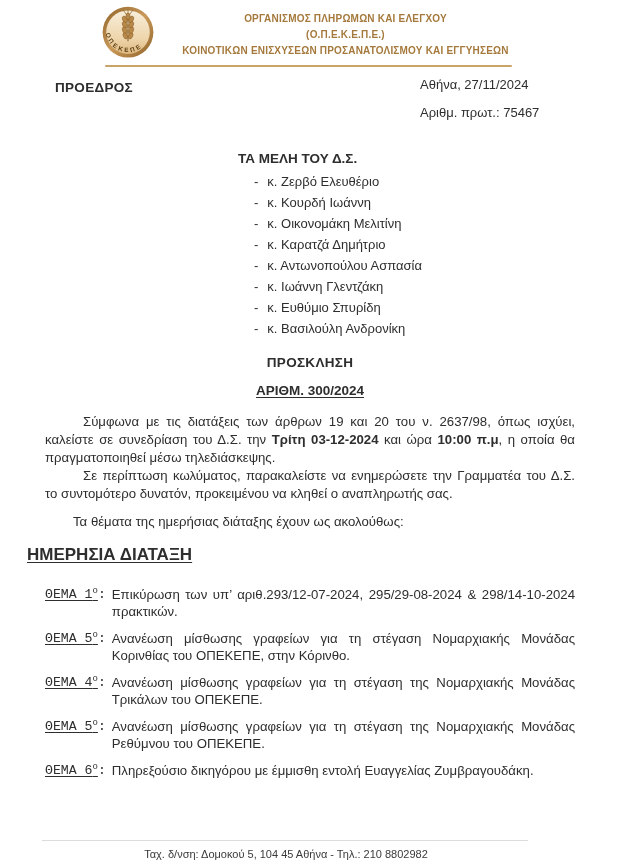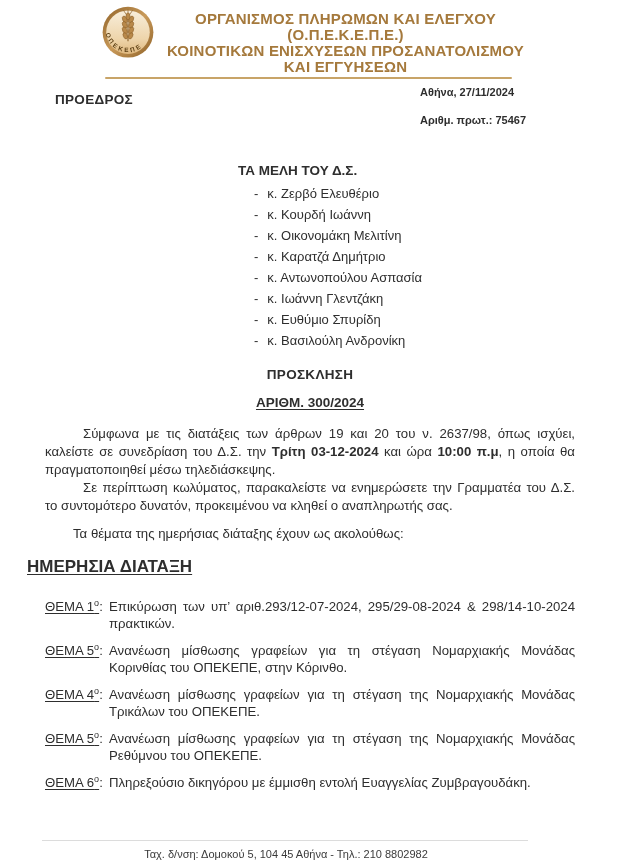--- a/index.html
+++ b/index.html
@@ -8,25 +8,25 @@
     width:620px;height:866px;
     background:#ffffff;
     font-family:"Liberation Sans","DejaVu Sans",sans-serif;
     color:#2e2e2e;
     overflow:hidden;
   }
   
   .header{display:flex;align-items:flex-start;padding:5px 88px 0 97px;}
   .logo-wrap{width:62px;height:58px;flex:0 0 auto;}
   .org-block{flex:1;text-align:center;padding-top:6px;}
-  .org-line{font-weight:bold;font-size:15px;line-height:16px;color:#a5793c;letter-spacing:.2px;}
+  .org-line{font-weight:bold;font-size:10px;line-height:16px;color:#a5793c;letter-spacing:.2px;}
   .header-rule{height:2px;background:#c8a468;width:407px;margin:2px 0 0 105px;border-radius:1px;}
   
   .sender{font-weight:bold;font-size:13.5px;margin:13px 0 0 55px;letter-spacing:.3px;}
-  .date-block{position:absolute;left:420px;top:84px;font-weight:bold;font-size:11px;line-height:16px;}
+  .date-block{position:absolute;left:420px;top:77px;font-weight:normal;font-size:13px;line-height:16px;}
   .date-block .row{margin-bottom:12px;white-space:nowrap;}
   
   .recipients{margin:56px 0 0 238px;font-size:13.5px;}
   .to-line{font-weight:bold;}
   .to-line .u{text-decoration:underline;text-underline-offset:2px;}
   .to-heading{font-weight:bold;margin-top:5px;}
   .members{margin-top:8px;}
   .member{display:flex;gap:9px;height:21px;align-items:flex-start;padding-left:16px;font-size:13px;}
   .member .dash{flex:0 0 auto;}
   
@@ -35,21 +35,21 @@
   .number-center .u{text-decoration:underline;text-underline-offset:2px;}
   
   .body-text{margin:15px 45px 0 45px;font-size:13.2px;line-height:18px;text-align:justify;}
   .body-text p{margin:0;text-indent:38px;}
   .p3{margin:11px 45px 0 45px;font-size:13.2px;text-indent:28px;}
   .agenda-heading{text-align:left;font-weight:bold;font-size:17px;margin-top:16px;margin-left:27px;}
   .agenda-heading .u{text-decoration:underline;text-underline-offset:2px;}
   
   .topics{margin:21px 45px 0 45px;font-size:13.2px;line-height:17px;}
   .topic{display:flex;gap:6px;margin-bottom:10px;}
-  .topic-label{flex:0 0 auto;min-width:58px;white-space:nowrap;}
+  .topic-label{flex:0 0 auto;min-width:58px;white-space:nowrap;font-family:Liberation Mono, monospace;}
   .topic-label .u{text-decoration:underline;text-underline-offset:2px;}
   sup{font-size:9px;line-height:0;}
   .topic-text{text-align:justify;flex:1;}
   
   .footer{position:absolute;left:0;right:0;bottom:6px;}
   .footer-rule{height:1px;background:#dcdcdc;width:486px;margin-left:42px;}
   .footer-text{text-align:center;font-size:11px;color:#3a3a3a;margin-top:7px;padding-right:48px;}
 </style>
 </head>
 <body>

